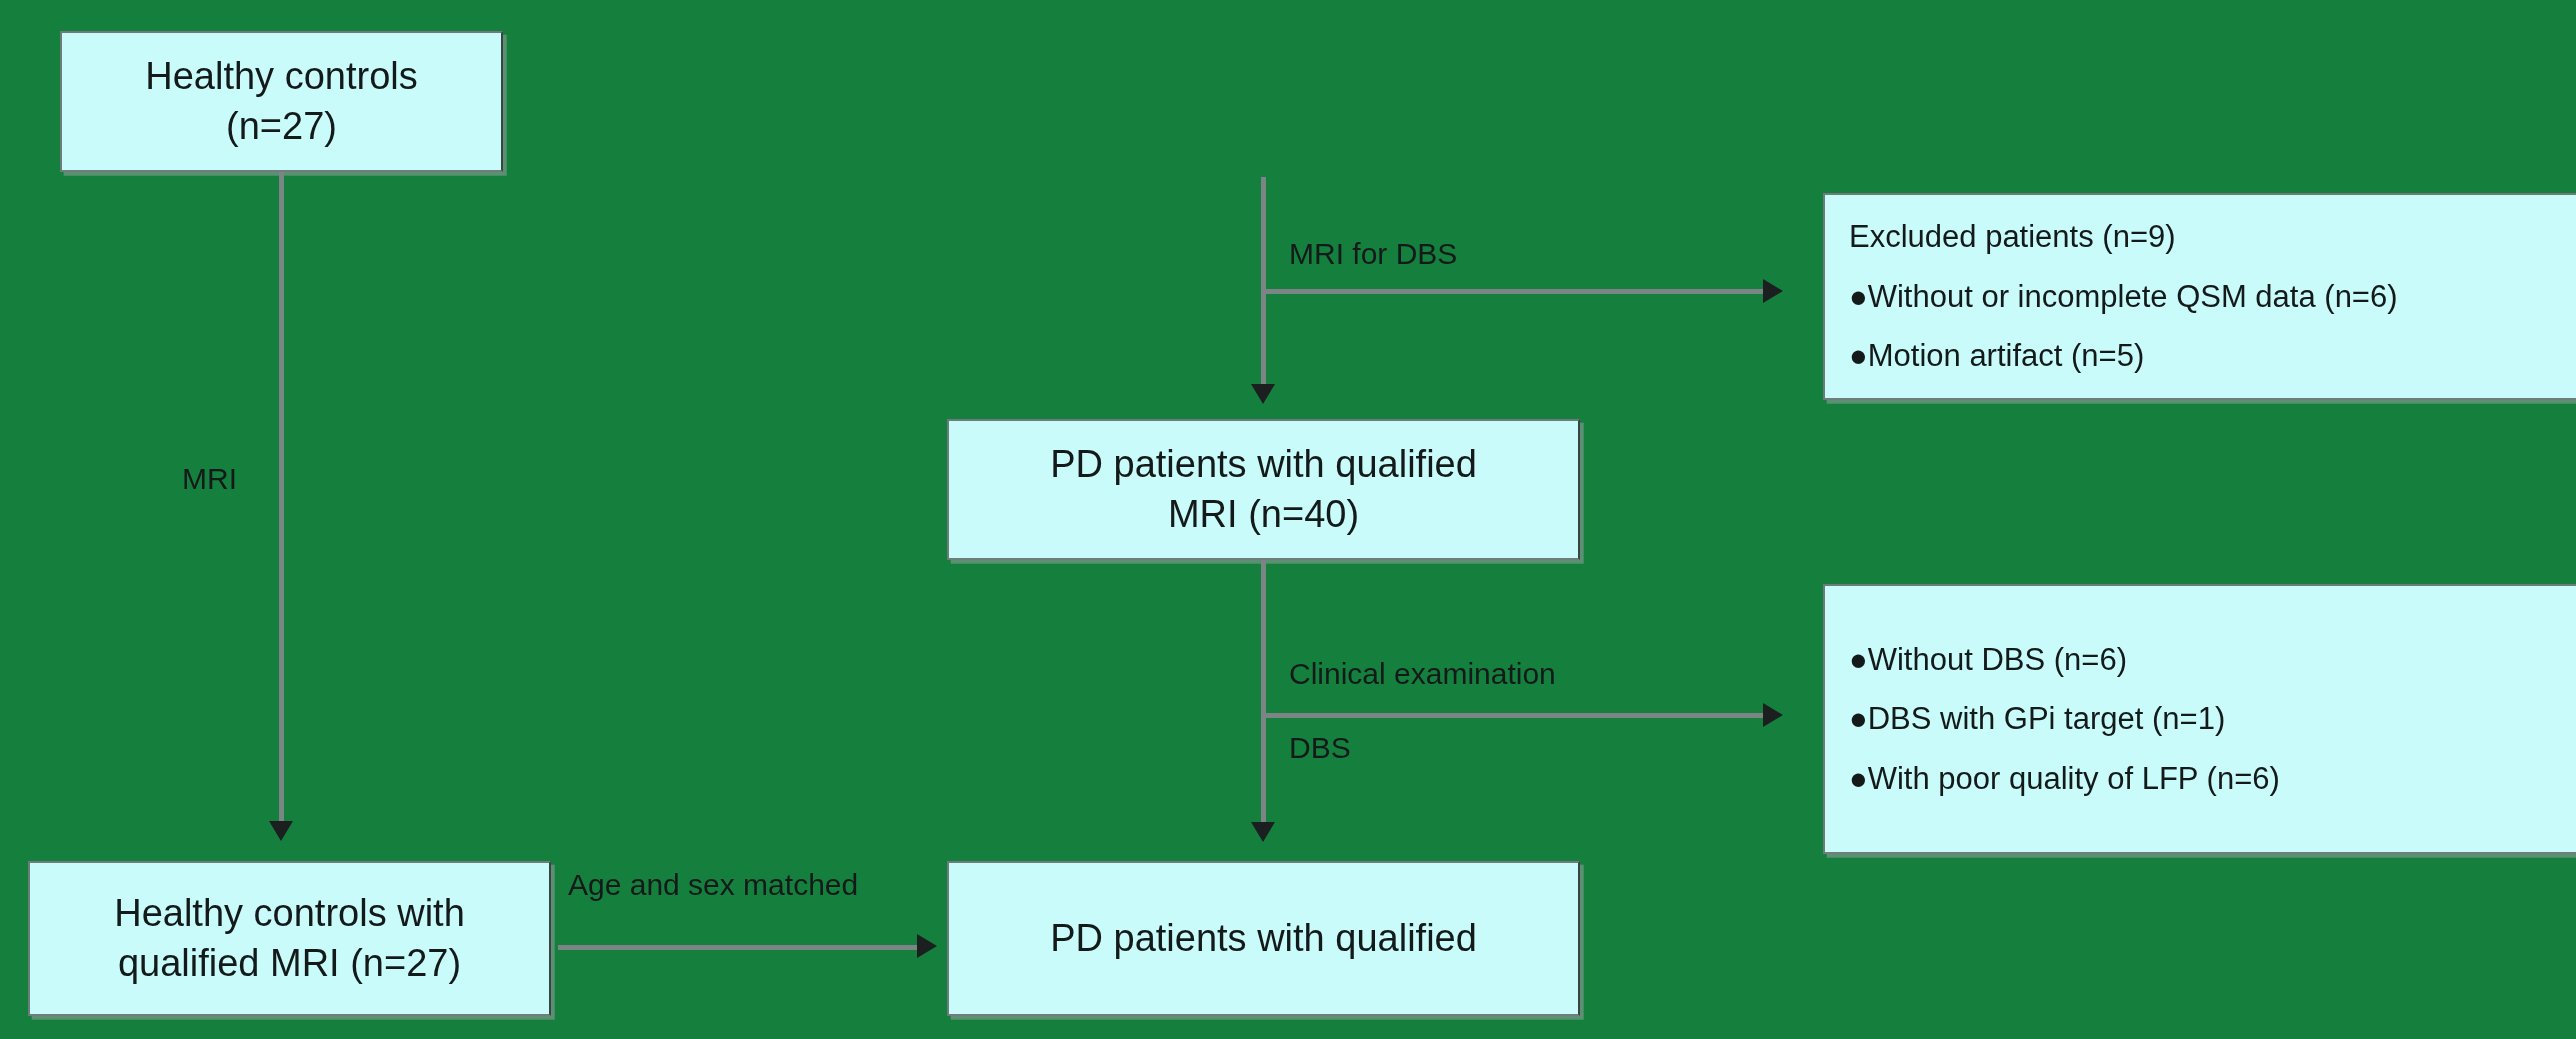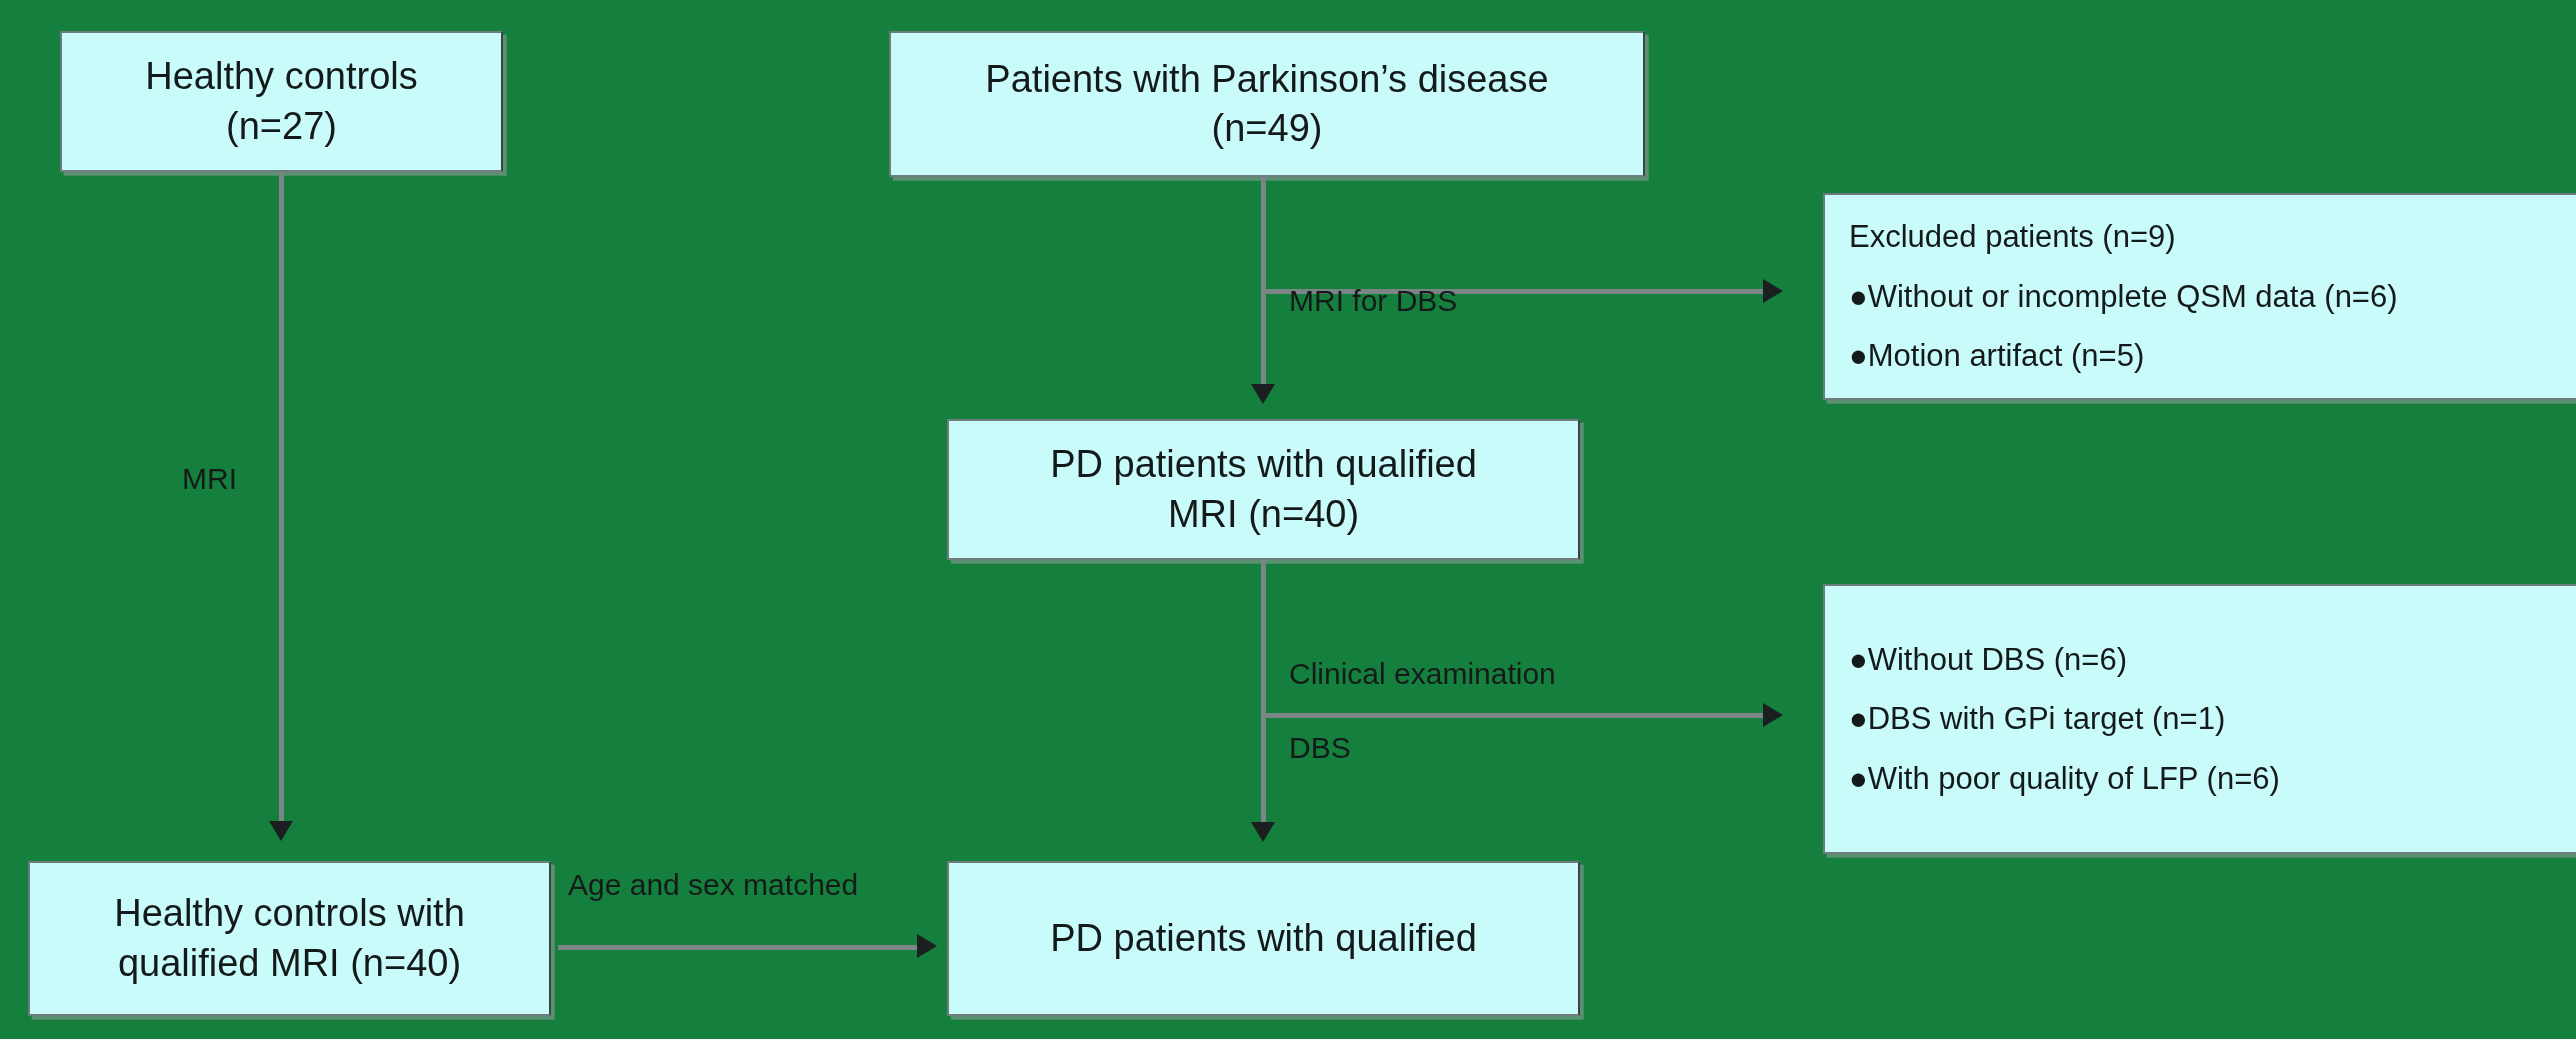--- a/index.html
+++ b/index.html
@@ -89,61 +89,57 @@
 </head>
 <body>
 
 <div id="canvas">
 
   <div class="node center" style="left:60px; top:31px; width:443px; height:141px;">
     <span class="line">Healthy controls</span>
     <span class="line">(n=27)</span>
   </div>
 
-  <div class="node center" style="left:889px; top:31px; width:756px; height:146px;">
-    <span class="line">Patients with Parkinson’s disease</span>
-    <span class="line">(n=49)</span>
-  </div>
 
   <div class="node left" style="left:1791px; top:193px; width:763px; height:207px;">
     <span class="line">Excluded patients (n=9)</span>
     <span class="line">●Without or incomplete QSM data (n=6)</span>
     <span class="line">●Motion artifact (n=5)</span>
   </div>
 
   <div class="node center" style="left:947px; top:419px; width:633px; height:141px;">
     <span class="line">PD patients with qualified</span>
     <span class="line">MRI (n=40)</span>
   </div>
 
   <div class="node left" style="left:1791px; top:584px; width:763px; height:270px;">
     <span class="line">●Without DBS (n=6)</span>
     <span class="line">●DBS with GPi target (n=1)</span>
     <span class="line">●With poor quality of LFP (n=6)</span>
   </div>
 
   <div class="node center" style="left:28px; top:861px; width:523px; height:155px;">
     <span class="line">Healthy controls with</span>
-    <span class="line">qualified MRI (n=40)</span>
+    <span class="line">qualified MRI (n=27)</span>
   </div>
 
   <div class="node center" style="left:947px; top:861px; width:633px; height:155px;">
     <span class="line">PD patients with qualified</span>
   </div>
 
   <div class="vline" style="left:279px; top:172px; height:651px;"></div>
   <div class="arrow-down" style="left:269px; top:821px;"></div>
   <div class="edge-label" style="left:182px; top:462px;">MRI</div>
 
   <div class="vline" style="left:1261px; top:177px; height:210px;"></div>
   <div class="arrow-down" style="left:1251px; top:384px;"></div>
 
   <div class="hline" style="left:1261px; top:289px; width:504px;"></div>
   <div class="arrow-right" style="left:1763px; top:279px;"></div>
-  <div class="edge-label" style="left:1289px; top:237px;margin-top:47px;">MRI for DBS</div>
+  <div class="edge-label" style="left:1289px; top:237px;">MRI for DBS</div>
 
   <div class="vline" style="left:1261px; top:560px; height:264px;"></div>
   <div class="arrow-down" style="left:1251px; top:822px;"></div>
 
   <div class="hline" style="left:1261px; top:713px; width:504px;"></div>
   <div class="arrow-right" style="left:1763px; top:703px;"></div>
   <div class="edge-label" style="left:1289px; top:657px;">Clinical examination</div>
   <div class="edge-label" style="left:1289px; top:731px;">DBS</div>
 
   <div class="hline" style="left:558px; top:945px; width:361px;"></div>

